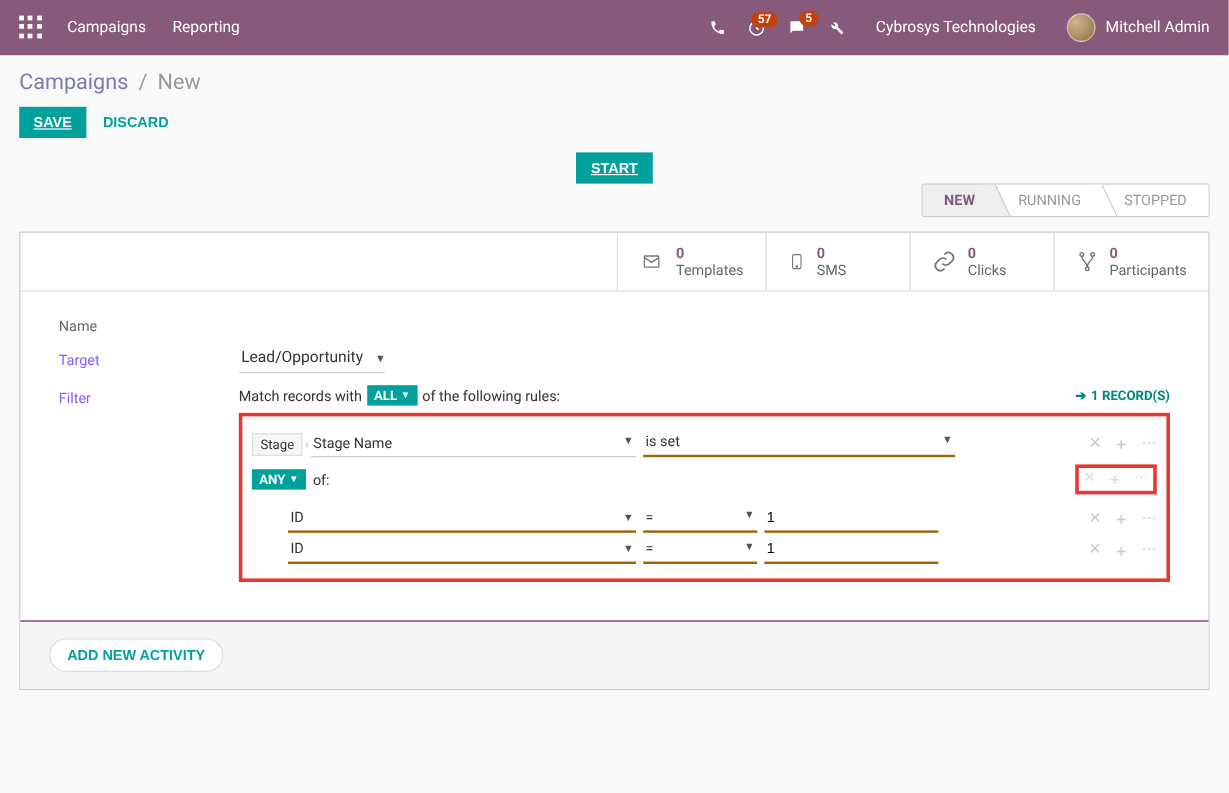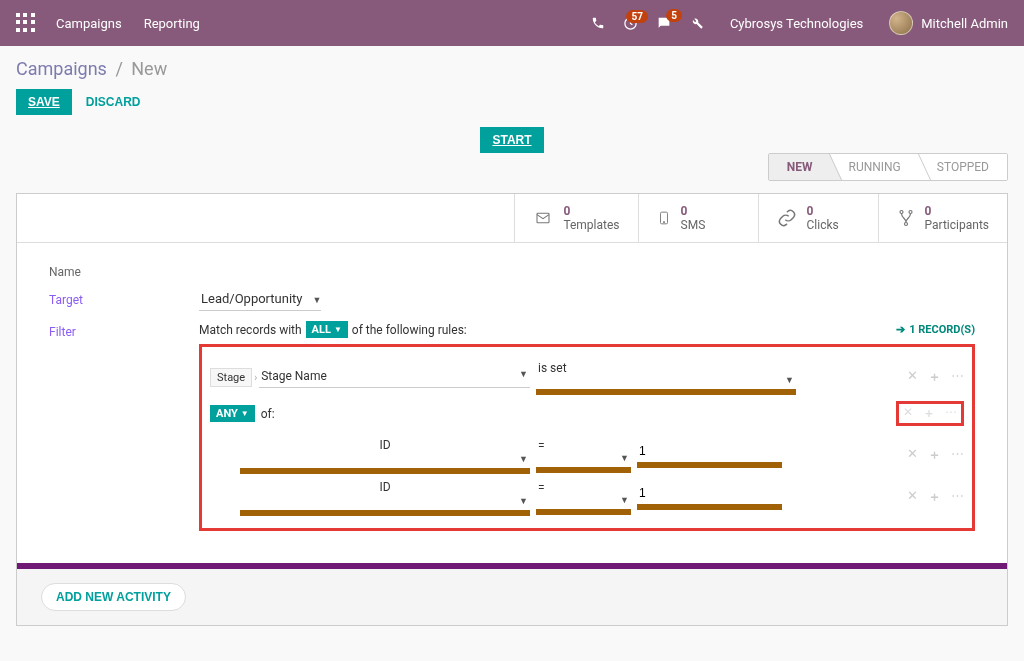--- a/index.html
+++ b/index.html
@@ -51,36 +51,36 @@
     .caret { font-size: 9px; color: #555; margin-left: 6px; }
 
     .filter-area { flex:1; }
     .matchline { font-size: 12px; display: flex; align-items: center; gap:4px; }
     .chip { background: #00A09D; color: #fff; padding: 2px 6px; font-size: 11px; font-weight: bold; display:inline-flex; align-items:center; gap:3px; }
     .rec-link { margin-left: auto; color: #00887A; font-size: 11px; font-weight: bold; text-decoration: none; display: flex; align-items: center; gap:4px; }
     .arrow { color: #00887A; }
 
     .rules-highlight { border: 3px solid #E53935; padding: 8px; margin-top: 6px; }
     .rule-row { display: flex; align-items: center; gap: 6px; margin: 4px 0; }
-    .rule-input { border: none; border-bottom: 6px solid #a16207; font-size: 12px; padding: 2px 2px 4px; background: transparent; flex-direction: column; }
+    .rule-input { border: none; border-bottom: 2px solid #a16207; font-size: 12px; padding: 2px 2px 4px; background: transparent; }
     .field-sel { width: 320px; display: flex; align-items: center; gap: 2px; }
     .field-sel .part { border: 1px solid #ddd; background: #f7f7f7; padding: 2px 6px; font-size: 11px; }
     .field-sel .val { flex: 1; border-bottom: 1px solid #ccc; padding: 2px 2px 4px; font-size: 12px; display:flex; }
     .op-sel { width: 260px; }
     .value-sel { width: 150px; }
     .row-actions { margin-left: auto; display: flex; gap: 10px; color: #ccc; font-size: 13px; }
     .row-actions span { cursor: pointer; }
     .small-highlight { border: 3px solid #E53935; padding: 1px 4px; display: inline-flex; gap: 10px; }
     .sub-rules { margin-left: 30px; }
     .anyof { display: flex; align-items: center; gap: 6px; font-size: 12px; margin: 6px 0 10px; }
     .sub-row .field-sel { width: 290px; }
     .sub-row .op-sel { width: 95px; }
     .sub-row .value-sel { width: 145px; }
 
-    .form-footer { background: #f5f5f5; padding: 14px 24px; border-top: 6px solid #701a75; }
+    .form-footer { background: #f5f5f5; padding: 14px 24px; border-top: 1px solid #701a75; }
     .add-activity { background: #fff; border: 1px solid #ddd; border-radius: 14px; padding: 6px 14px; color: #00A09D; font-weight: bold; font-size: 12px; cursor: pointer; }
     svg { display:block; }
   </style>
 </head>
 <body>
 
 <div class="topbar">
   <div class="apps-icon">
     <span></span>
       <span></span>

